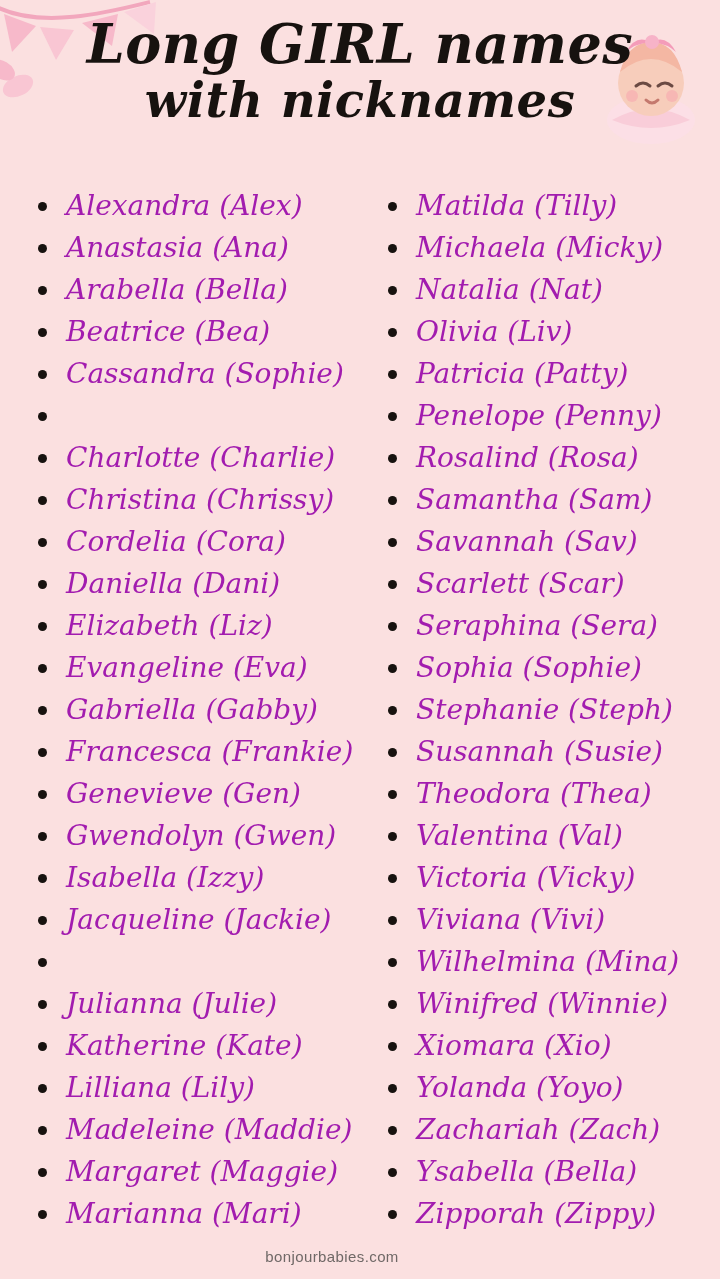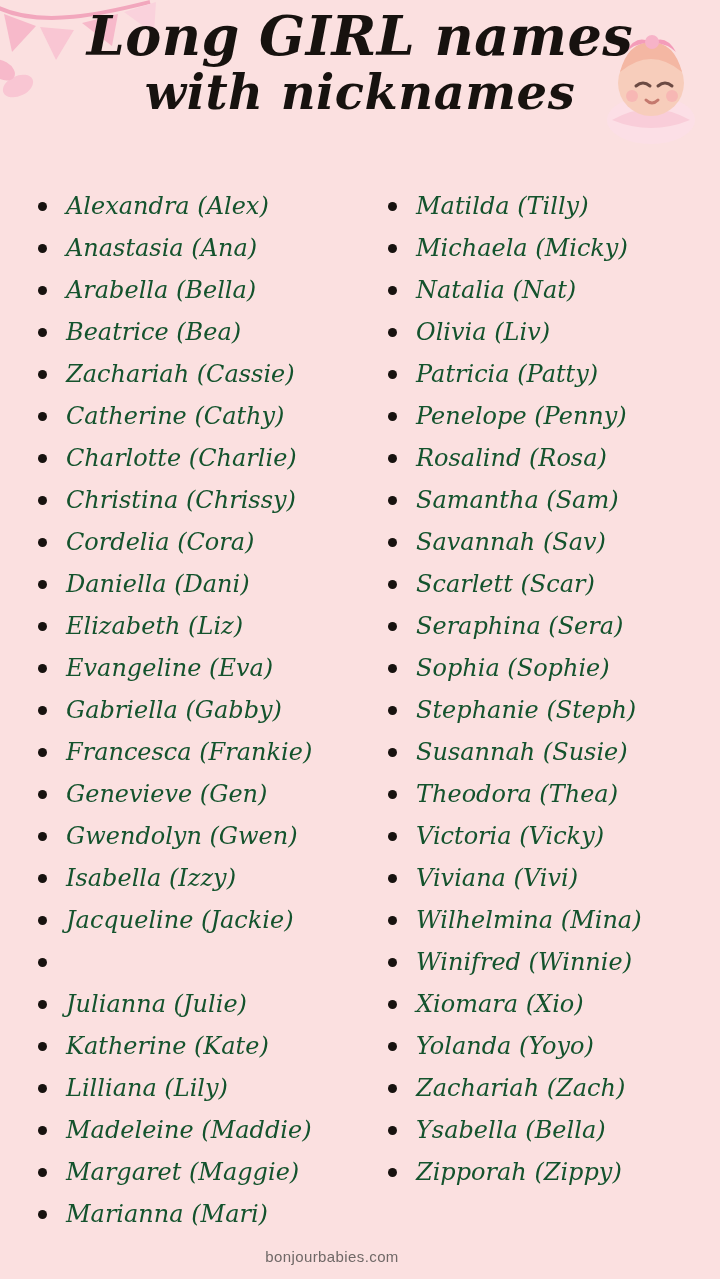--- a/index.html
+++ b/index.html
@@ -31,21 +31,21 @@
     top: 28px;
     right: 14px;
     width: 110px;
     height: 120px;
     pointer-events: none;
   }
 
   
   .title-wrap {
     position: absolute;
-    top: 6px;
+    top: 14px;
     left: 0;
     width: 720px;
     text-align: center;
   }
   .title-line {
     font-family: "DejaVu Serif", serif;
     font-style: italic;
     font-weight: 700;
     font-size: 54px;
     line-height: 1.12;
@@ -81,22 +81,22 @@
     margin: 0;
     padding: 0;
   }
   ul.name-list li {
     position: relative;
     padding-left: 36px;
     height: 42px;
     line-height: 40px;
     font-family: "DejaVu Serif", serif;
     font-style: italic;
-    font-size: 24px;
-    color: #14532d;
+    font-size: 28px;
+    color: #a21caf;
     white-space: nowrap;
   }
   ul.name-list li .bullet {
     position: absolute;
     left: 8px;
     top: 16px;
     width: 9px;
     height: 9px;
     border-radius: 50%;
     background: #17120f;
@@ -149,22 +149,22 @@
   <div class="title-line second">with nicknames</div>
 </div>
 
 <div class="columns">
   <div class="col left">
     <ul class="name-list">
       <li><span class="bullet"></span><span>Alexandra (Alex)</span></li>
       <li><span class="bullet"></span><span>Anastasia (Ana)</span></li>
       <li><span class="bullet"></span><span>Arabella (Bella)</span></li>
       <li><span class="bullet"></span><span>Beatrice (Bea)</span></li>
-      <li><span class="bullet"></span><span>Zachariah (Cassie)</span></li>
-      <li><span class="bullet"></span><span>Catherine (Cathy)</span></li>
+      <li><span class="bullet"></span><span>Cassandra (Sophie)</span></li>
+      <li><span class="bullet"></span></li>
       <li><span class="bullet"></span><span>Charlotte (Charlie)</span></li>
       <li><span class="bullet"></span><span>Christina (Chrissy)</span></li>
       <li><span class="bullet"></span><span>Cordelia (Cora)</span></li>
       <li><span class="bullet"></span><span>Daniella (Dani)</span></li>
       <li><span class="bullet"></span><span>Elizabeth (Liz)</span></li>
       <li><span class="bullet"></span><span>Evangeline (Eva)</span></li>
       <li><span class="bullet"></span><span>Gabriella (Gabby)</span></li>
       <li><span class="bullet"></span><span>Francesca (Frankie)</span></li>
       <li><span class="bullet"></span><span>Genevieve (Gen)</span></li>
       <li><span class="bullet"></span><span>Gwendolyn (Gwen)</span></li>
@@ -189,20 +189,21 @@
       <li><span class="bullet"></span><span>Penelope (Penny)</span></li>
       <li><span class="bullet"></span><span>Rosalind (Rosa)</span></li>
       <li><span class="bullet"></span><span>Samantha (Sam)</span></li>
       <li><span class="bullet"></span><span>Savannah (Sav)</span></li>
       <li><span class="bullet"></span><span>Scarlett (Scar)</span></li>
       <li><span class="bullet"></span><span>Seraphina (Sera)</span></li>
       <li><span class="bullet"></span><span>Sophia (Sophie)</span></li>
       <li><span class="bullet"></span><span>Stephanie (Steph)</span></li>
       <li><span class="bullet"></span><span>Susannah (Susie)</span></li>
       <li><span class="bullet"></span><span>Theodora (Thea)</span></li>
+      <li><span class="bullet"></span><span>Valentina (Val)</span></li>
       <li><span class="bullet"></span><span>Victoria (Vicky)</span></li>
       <li><span class="bullet"></span><span>Viviana (Vivi)</span></li>
       <li><span class="bullet"></span><span>Wilhelmina (Mina)</span></li>
       <li><span class="bullet"></span><span>Winifred (Winnie)</span></li>
       <li><span class="bullet"></span><span>Xiomara (Xio)</span></li>
       <li><span class="bullet"></span><span>Yolanda (Yoyo)</span></li>
       <li><span class="bullet"></span><span>Zachariah (Zach)</span></li>
       <li><span class="bullet"></span><span>Ysabella (Bella)</span></li>
       <li><span class="bullet"></span><span>Zipporah (Zippy)</span></li>
     </ul>

